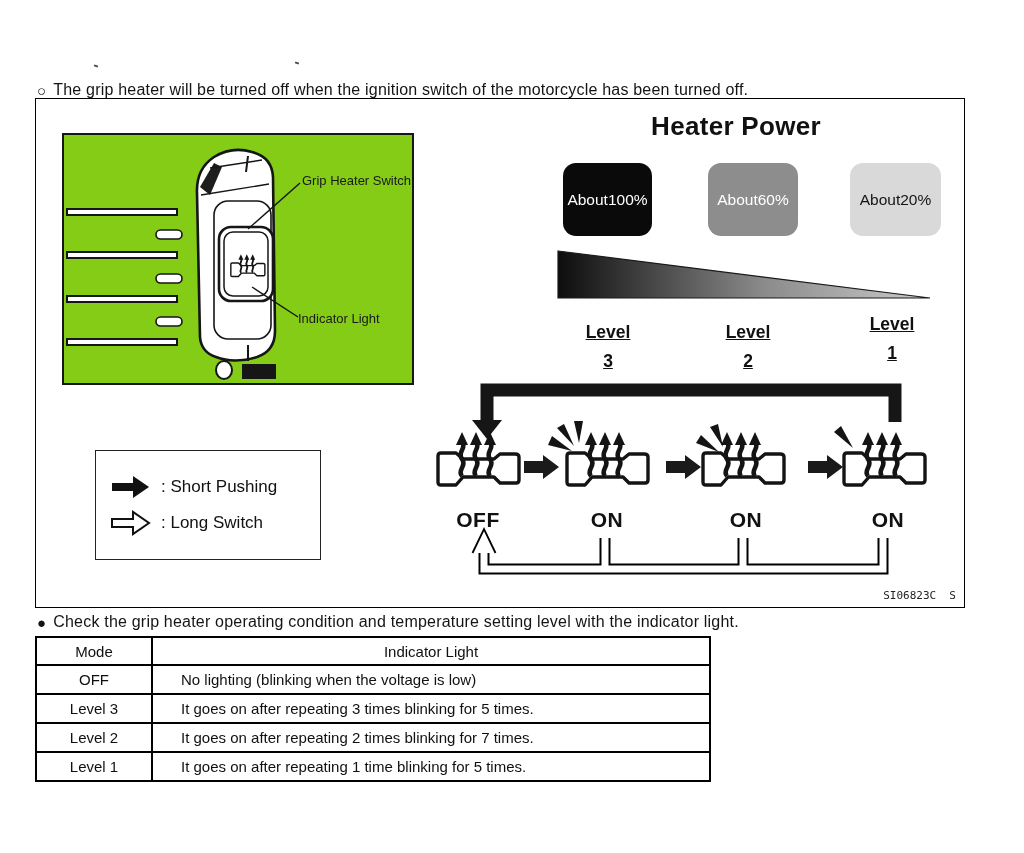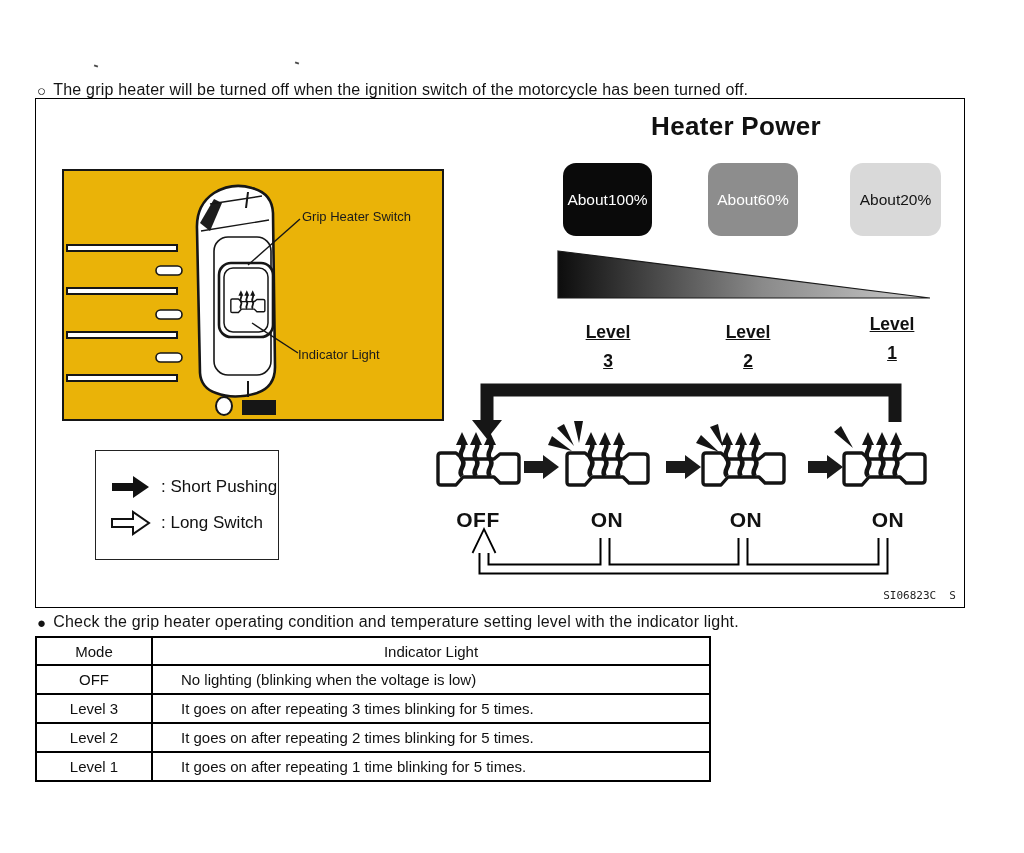--- a/index.html
+++ b/index.html
@@ -4,24 +4,24 @@
 <style>
   html,body{margin:0;padding:0;background:#fff;}
   #page{position:relative;width:1024px;height:853px;background:#ffffff;
         font-family:"Liberation Sans",sans-serif;color:#111;overflow:hidden;}
   .abs{position:absolute;}
   
   .bodyline{display:flex;gap:7px;font-size:16px;letter-spacing:.2px;color:#141414;white-space:nowrap;}
   .marker{font-size:15px;line-height:20px;}
   
   #figure-box{left:35px;top:98px;width:930px;height:510px;border:1.8px solid #000;box-sizing:border-box;background:#fff;}
-  #illustration-box{left:26px;top:34px;width:382px;height:252px;border:2px solid #161616;box-sizing:border-box;background:#eab308;margin-top:36px;}
+  #illustration-box{left:26px;top:34px;width:352px;height:252px;border:2px solid #161616;box-sizing:border-box;background:#84cc16;}
   .ill-label{font-size:13px;color:#1a1a1a;white-space:nowrap;}
   
-  #legend-box{left:59px;top:351px;width:184px;height:110px;border:1.6px solid #222;box-sizing:border-box;background:#fff;}
+  #legend-box{left:59px;top:351px;width:226px;height:110px;border:1.6px solid #222;box-sizing:border-box;background:#fff;}
   .legend-row{position:absolute;left:14px;display:flex;align-items:center;gap:9px;font-size:17px;color:#111;white-space:nowrap;}
   
   #hp-title{left:520px;top:12px;width:360px;text-align:center;font-size:26px;font-weight:bold;letter-spacing:.3px;}
   .hp-box{top:64px;height:73px;border-radius:13px;display:flex;align-items:center;justify-content:center;
           font-size:15.5px;line-height:23px;box-sizing:border-box;}
   .level-label{width:90px;text-align:center;font-size:17.5px;font-weight:bold;line-height:29px;text-decoration:underline;}
   .state-label{width:84px;text-align:center;font-size:21px;font-weight:bold;letter-spacing:.5px;}
   #figure-code{left:778px;top:490px;width:142px;text-align:right;font-family:"DejaVu Sans Mono",monospace;
                font-size:11px;color:#222;white-space:pre;}
   
@@ -211,21 +211,21 @@
     <tr>
       <td class="mode-cell">OFF</td>
       <td class="desc-cell">No lighting (blinking when the voltage is low)</td>
     </tr>
     <tr>
       <td class="mode-cell">Level 3</td>
       <td class="desc-cell">It goes on after repeating 3 times blinking for 5 times.</td>
     </tr>
     <tr>
       <td class="mode-cell">Level 2</td>
-      <td class="desc-cell">It goes on after repeating 2 times blinking for 5 times.</td>
+      <td class="desc-cell">It goes on after repeating 2 times blinking for 7 times.</td>
     </tr>
     <tr>
       <td class="mode-cell">Level 1</td>
       <td class="desc-cell">It goes on after repeating 1 time blinking for 5 times.</td>
     </tr>
   </tbody>
     </table>
 
 </div>
 

